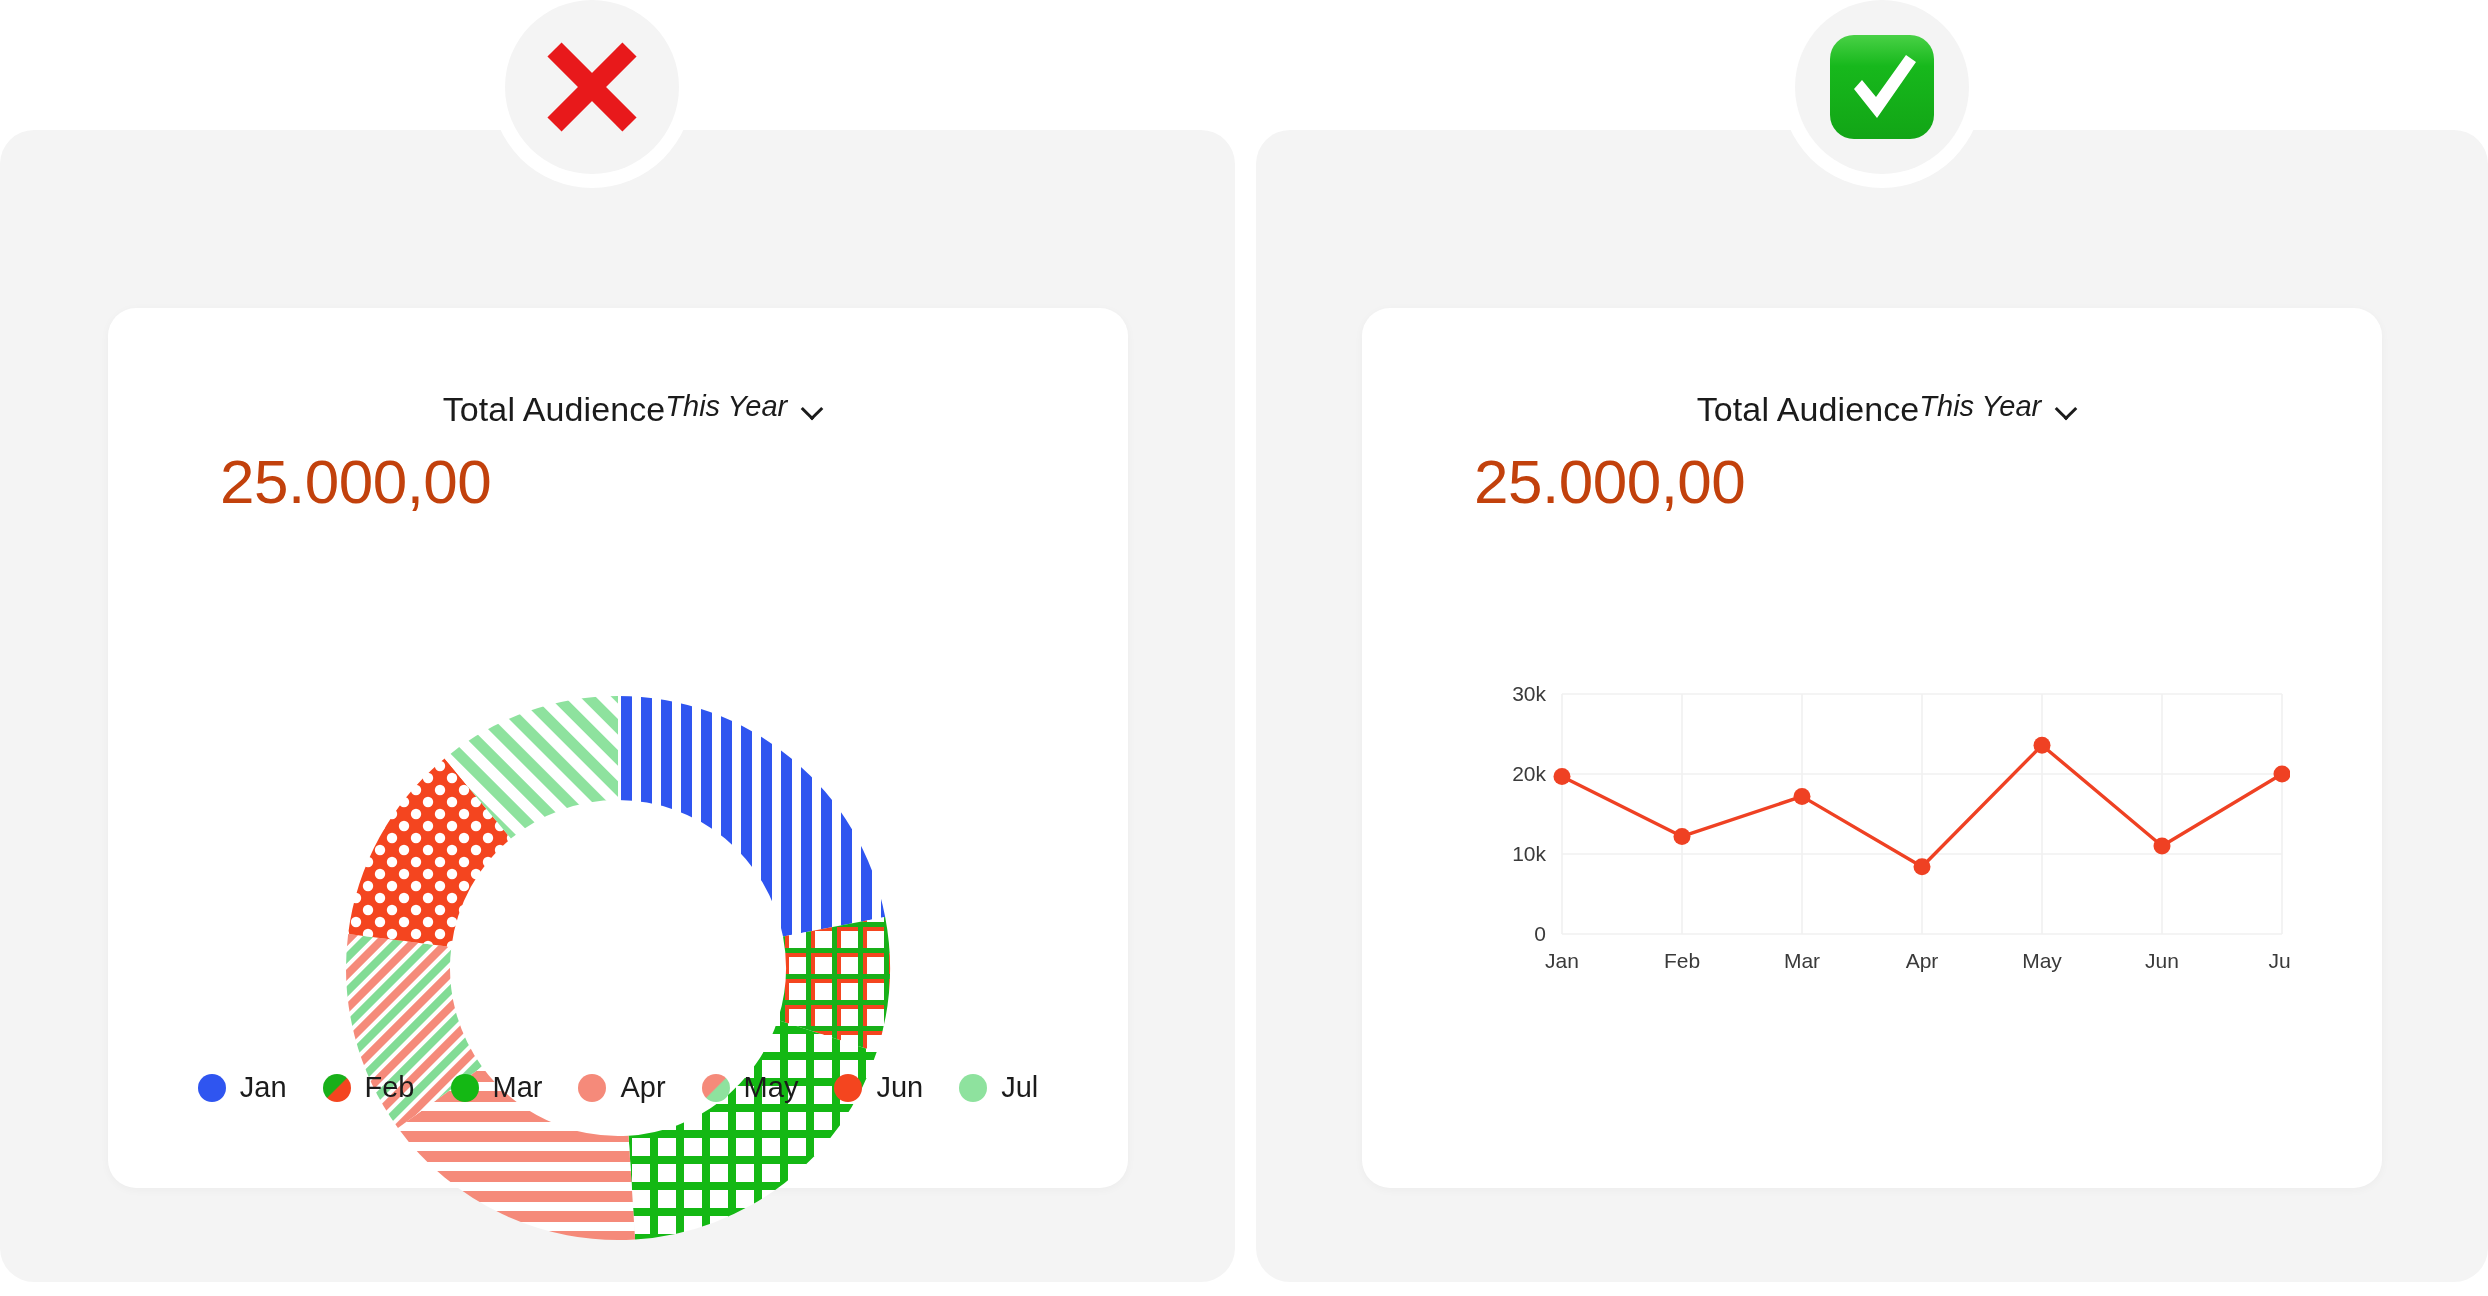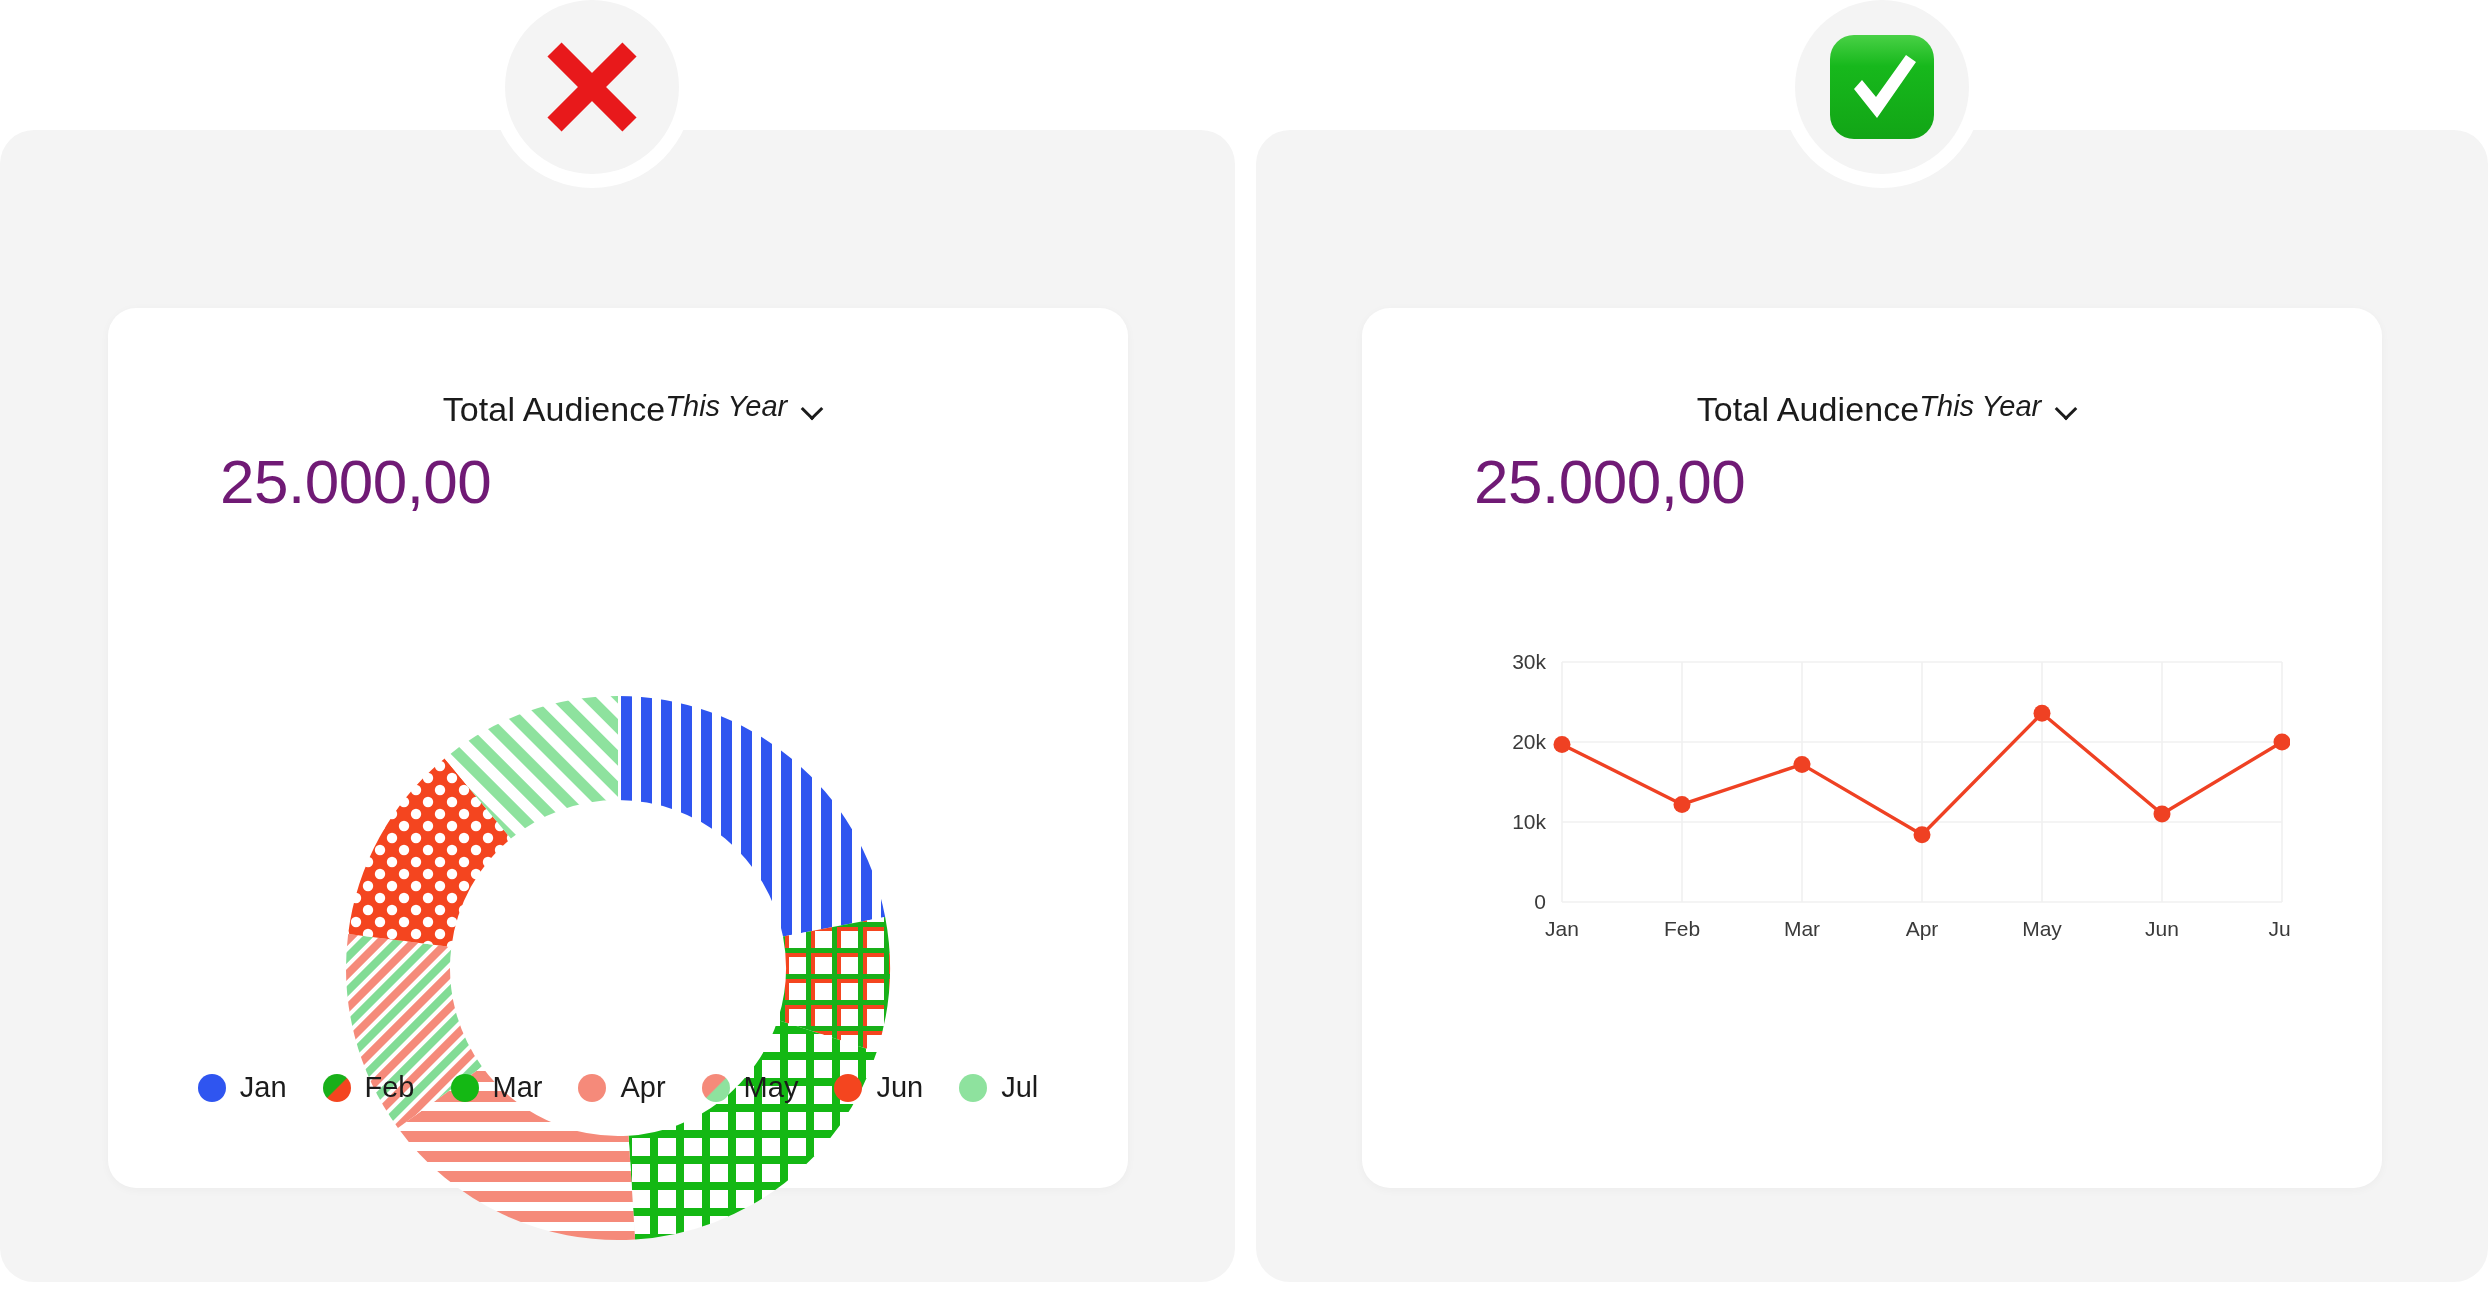--- a/index.html
+++ b/index.html
@@ -78,21 +78,21 @@
     border-bottom: 3px solid #1b1b1b;
     transform: rotate(45deg);
   }
 
   .card-value {
     position: absolute;
     left: 112px;
     top: 138px;
     font-size: 62px;
     font-weight: 400;
-    color: #701a75;
+    color: #c2410c;
     letter-spacing: -0.5px;
   }
 
   
   .badge {
     position: absolute;
     width: 174px;
     height: 174px;
     border-radius: 50%;
     background: #f4f4f4;
@@ -140,21 +140,21 @@
     border-radius: 50%;
     flex: 0 0 auto;
   }
   .legend.single { gap: 18px; bottom: 96px; }
   .legend.single .swatch { width: 30px; height: 30px; }
 
   
   .line-wrap {
     position: absolute;
     left: 108px;
-    top: 344px;
+    top: 376px;
     width: 820px;
     height: 300px;
   }
 </style>
 </head>
 <body>
 
 <div class="stage">
 
   <div class="panel left"></div>

